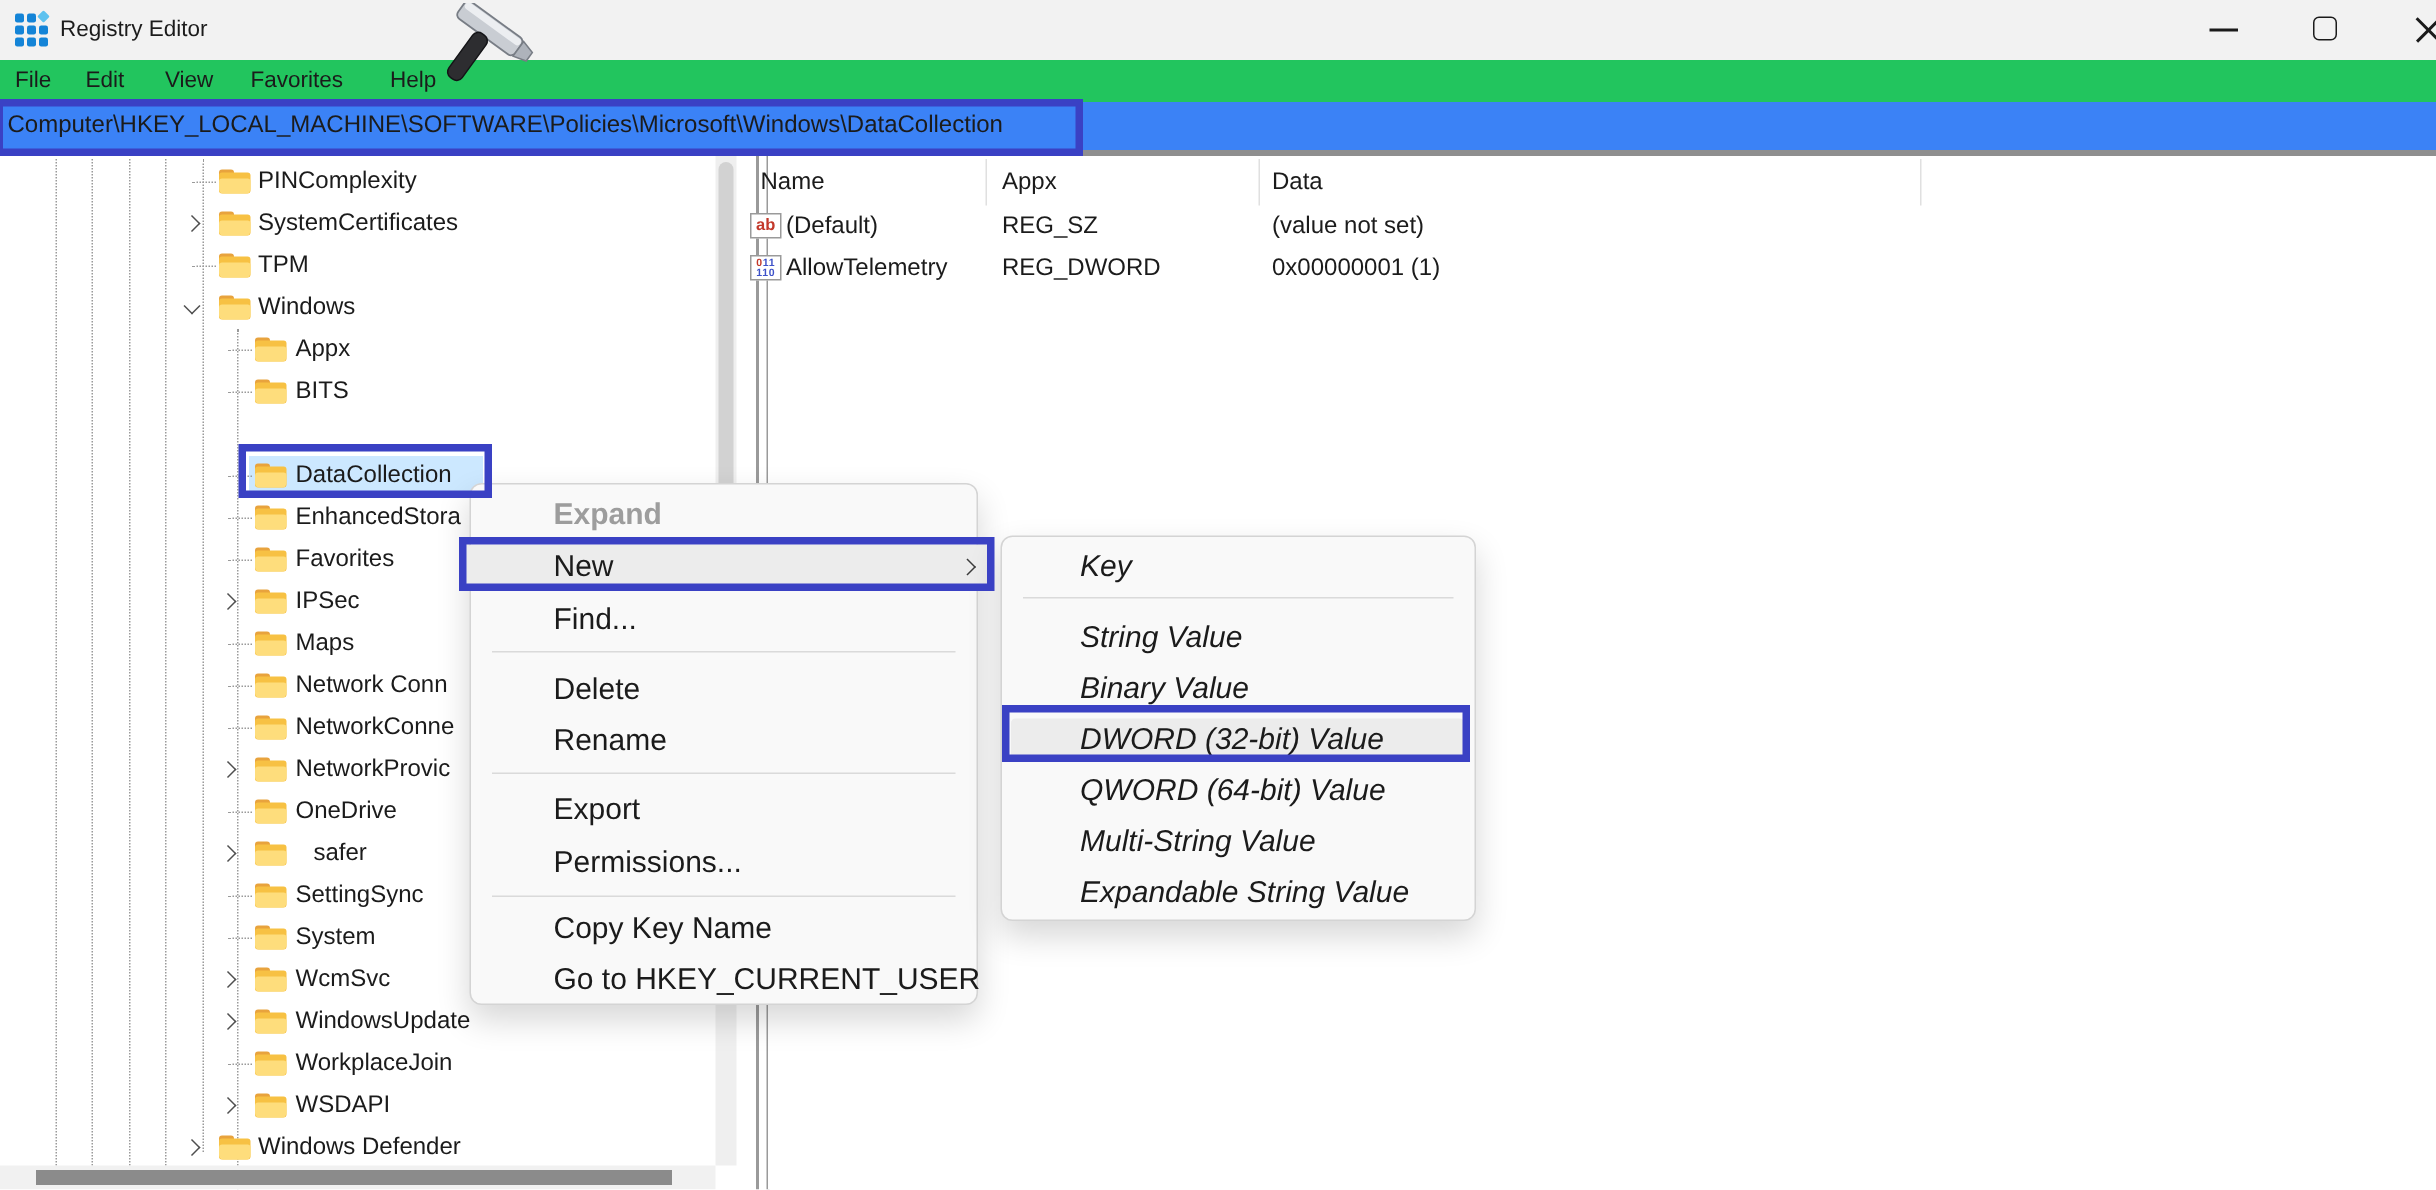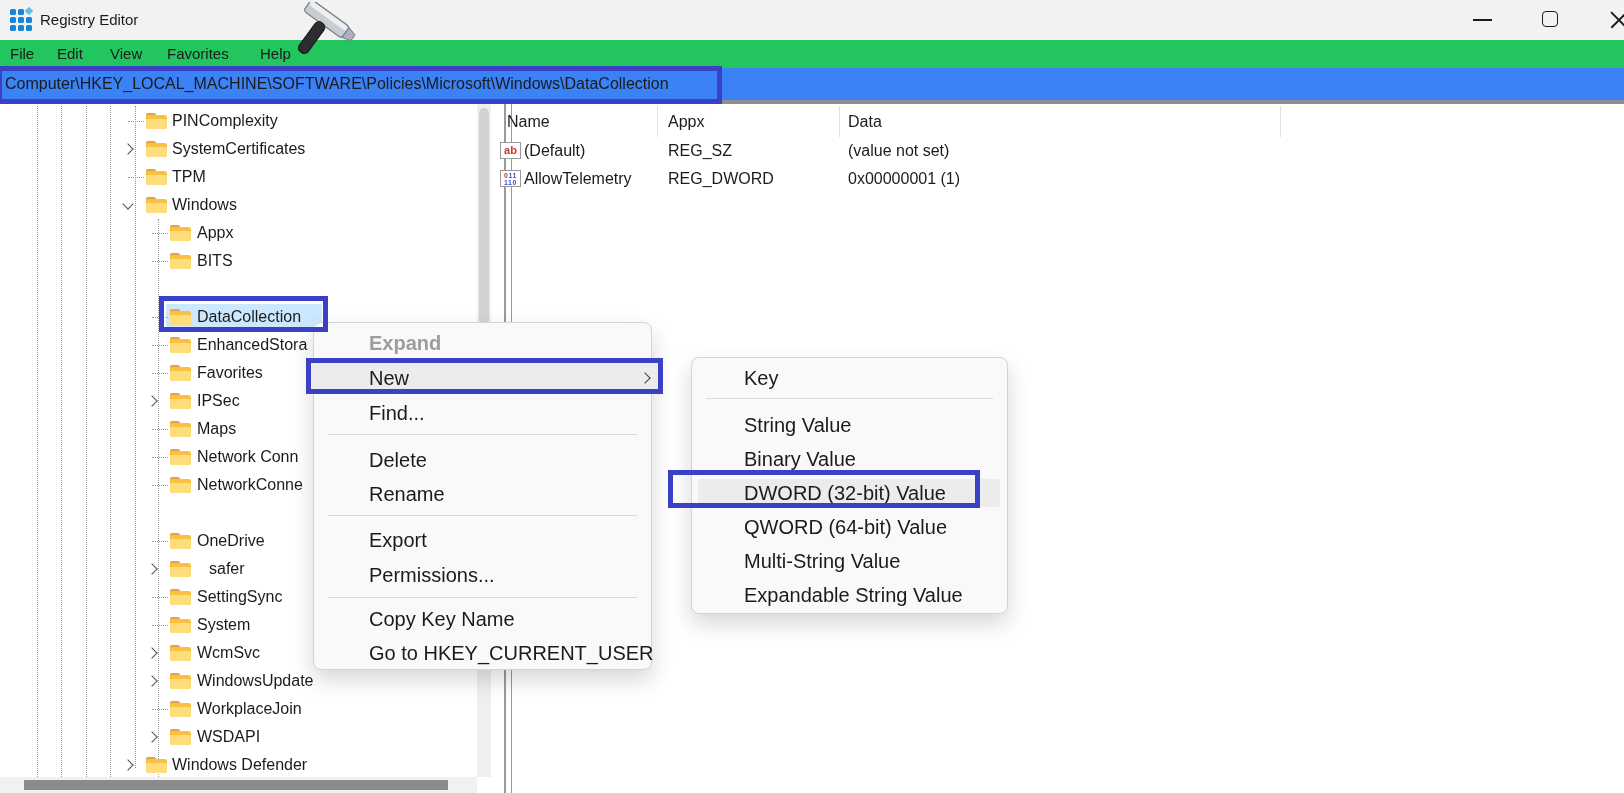--- a/index.html
+++ b/index.html
@@ -232,20 +232,29 @@
       <div class="tree-label" style="left: 197px;">Network Conn</div>
     </div>
     <div class="tree-row" style="top: 367px;">
       <div class="hconn" style="left: 152px; top: 14px; width: 16px;"></div>
       <div class="folder" style="left: 170px; top: 6px;">
         <div class="f-back"></div>
         <div class="f-body"></div>
         <div class="f-front"></div>
       </div>
       <div class="tree-label" style="left: 197px;">NetworkConne</div>
+    </div>
+    <div class="tree-row" style="top: 395px;">
+      <div class="chev right" style="left: 148px; top: 10px;"></div>
+      <div class="folder" style="left: 170px; top: 6px;">
+        <div class="f-back"></div>
+        <div class="f-body"></div>
+        <div class="f-front"></div>
+      </div>
+      <div class="tree-label" style="left: 197px;">NetworkProvic</div>
     </div>
     <div class="tree-row" style="top: 423px;">
       <div class="hconn" style="left: 152px; top: 14px; width: 16px;"></div>
       <div class="folder" style="left: 170px; top: 6px;">
         <div class="f-back"></div>
         <div class="f-body"></div>
         <div class="f-front"></div>
       </div>
       <div class="tree-label" style="left: 197px;">OneDrive</div>
     </div>
@@ -340,21 +349,21 @@
     <div class="msep" style="left: 14px; top: 111px; width: 309px;"></div>
     <div class="mi nowrap" style="left: 55px; top: 120px;">Delete</div>
     <div class="mi nowrap" style="left: 55px; top: 154px;">Rename</div>
     <div class="msep" style="left: 14px; top: 192px; width: 309px;"></div>
     <div class="mi nowrap" style="left: 55px; top: 200px;">Export</div>
     <div class="mi nowrap" style="left: 55px; top: 235px;">Permissions...</div>
     <div class="msep" style="left: 14px; top: 274px; width: 309px;"></div>
     <div class="mi nowrap" style="left: 55px; top: 279px;">Copy Key Name</div>
     <div class="mi nowrap" style="left: 55px; top: 313px;">Go to HKEY_CURRENT_USER</div>
   </div>
-<div class="menu-panel z20" id="new-submenu" style="left:691px;top:357px;width:315px;height:255px;">
+<div class="menu-panel z20" id="new-submenu" style="left:667px;top:357px;width:315px;height:255px;font-style:italic;">
     <div class="mi nowrap" style="left: 52px; top: 3px;">Key</div>
     <div class="msep" style="left: 14px; top: 40px; width: 287px;"></div>
     <div class="mi nowrap" style="left: 52px; top: 50px;">String Value</div>
     <div class="mi nowrap" style="left: 52px; top: 84px;">Binary Value</div>
     <div class="mi-highlight" style="left: 6px; top: 121px; width: 302px; height: 28px;"></div>
     <div class="mi nowrap" style="left: 52px; top: 118px;">DWORD (32-bit) Value</div>
     <div class="mi nowrap" style="left: 52px; top: 152px;">QWORD (64-bit) Value</div>
     <div class="mi nowrap" style="left: 52px; top: 186px;">Multi-String Value</div>
     <div class="mi nowrap" style="left: 52px; top: 220px;">Expandable String Value</div>
   </div>

